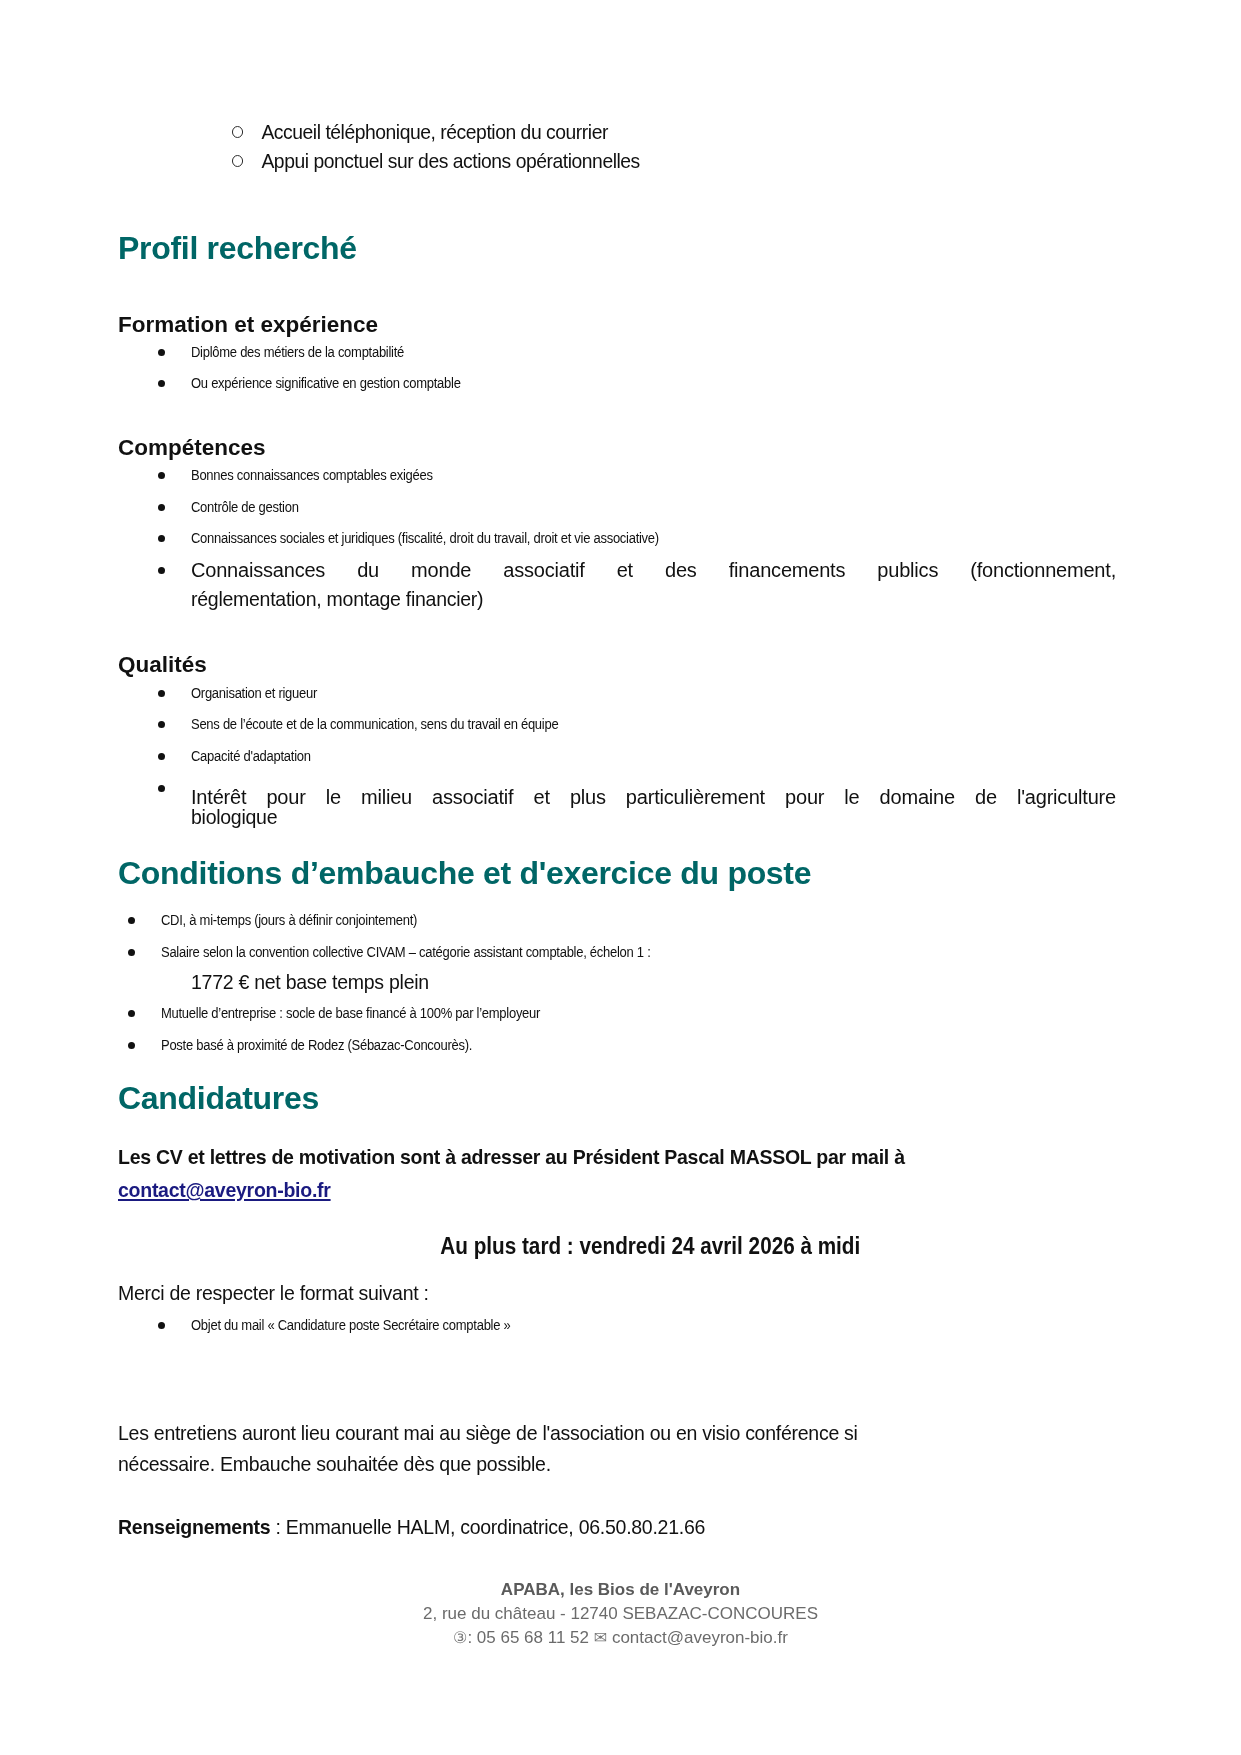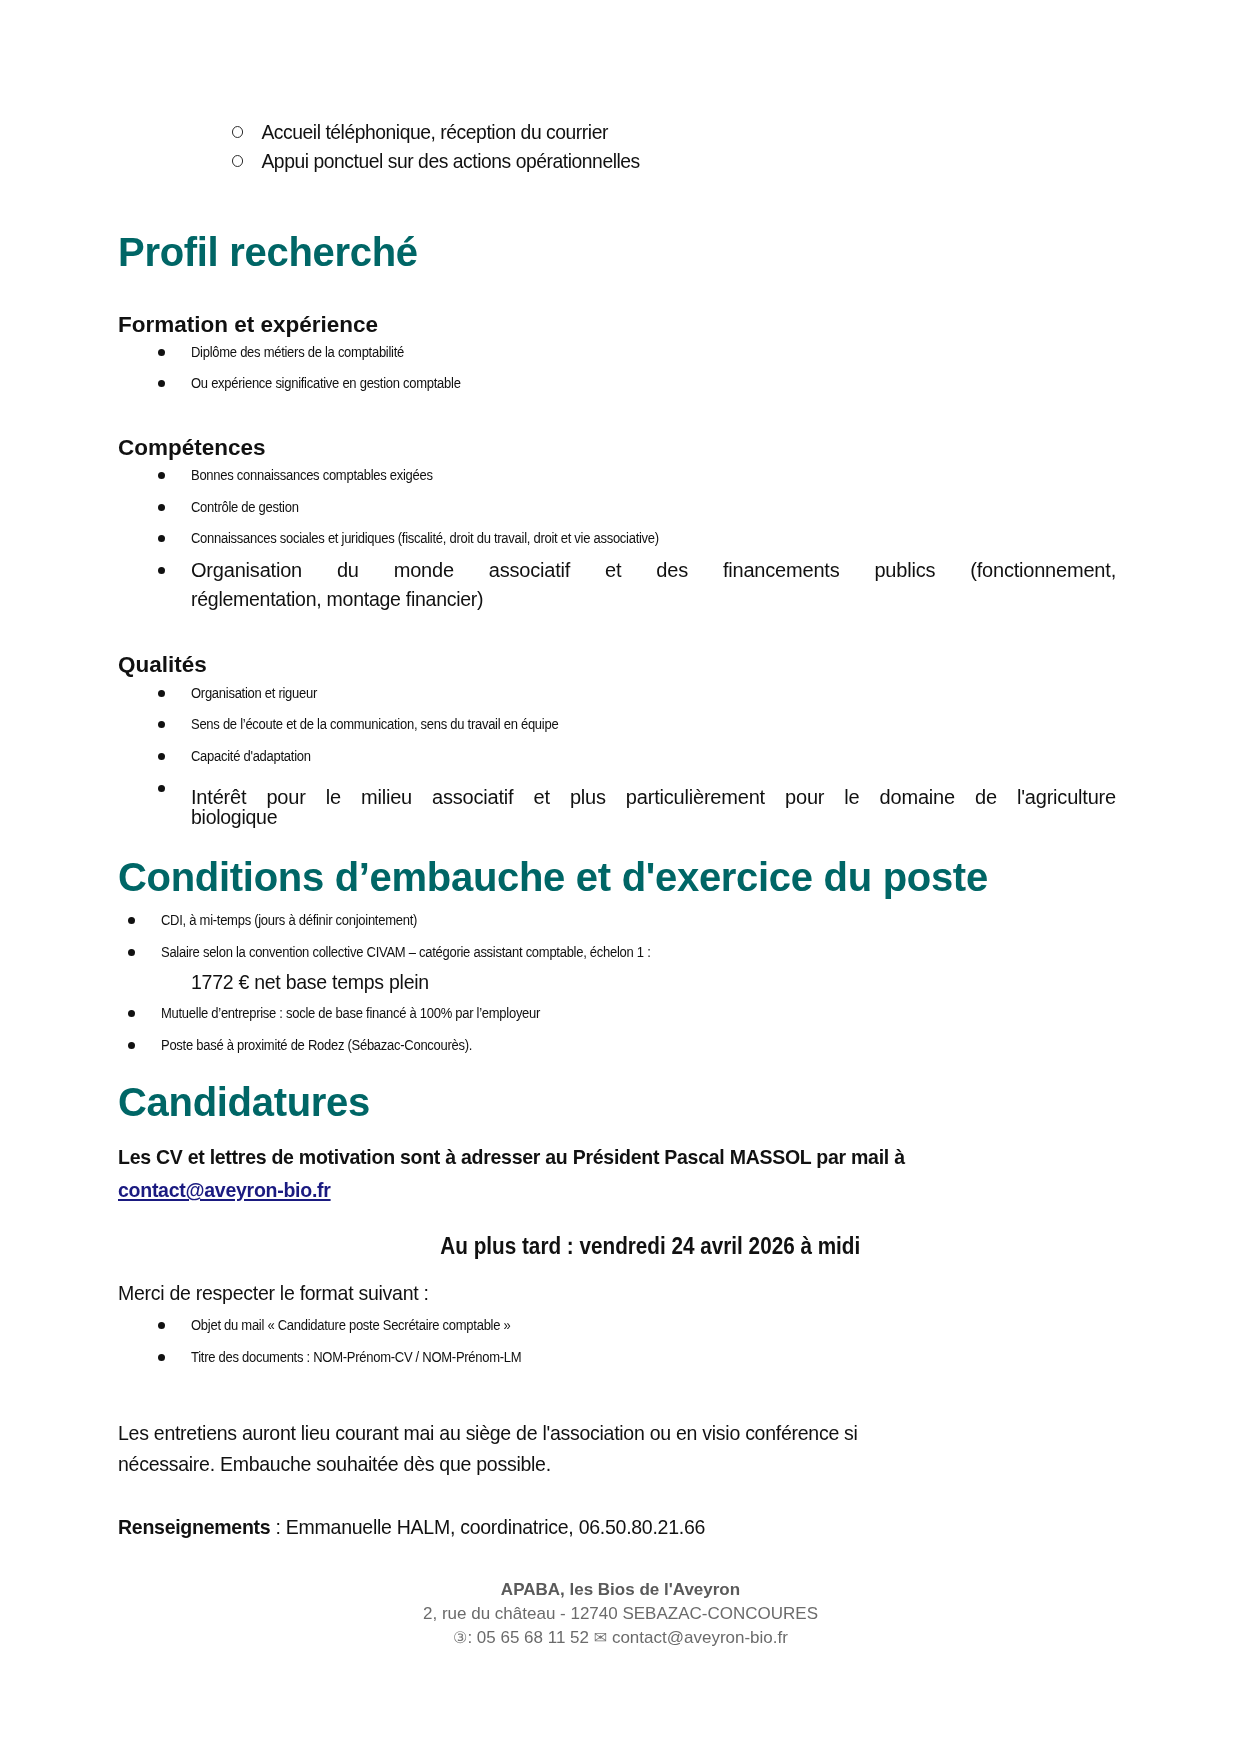--- a/index.html
+++ b/index.html
@@ -44,21 +44,21 @@
       margin-right: 20px;
       vertical-align: 1px;
     }
 
     .h1 {
       position: absolute;
       left: 118px;
       color: #006666;
       font-family: "Liberation Sans", sans-serif;
       font-weight: bold;
-      font-size: 40px;
+      font-size: 32px;
       white-space: nowrap;
       letter-spacing: -0.3px;
     }
     .h2 {
       position: absolute;
       left: 118px;
       color: #111;
       font-family: "Liberation Sans", sans-serif;
       font-weight: bold;
       font-size: 22.5px;
@@ -200,21 +200,21 @@
     <span class="dot"></span>
       <span class="txt">Contrôle de gestion</span>
   </div>
   <div class="item item-l1" style="top:523px;">
     <span class="dot"></span>
       <span class="txt">Connaissances sociales et juridiques (fiscalité, droit du travail, droit et vie associative)</span>
   </div>
   <div class="item item-l1" style="top:555px;">
     <span class="dot"></span>
   </div>
-  <div class="justify-box" style="top:555px;">Organisation du monde associatif et des financements publics (fonctionnement,</div>
+  <div class="justify-box" style="top:555px;">Connaissances du monde associatif et des financements publics (fonctionnement,</div>
   <div class="cont" style="left:191px; top:584px;">réglementation, montage financier)</div>
 
   <div class="h2" style="top:652px;">Qualités</div>
   <div class="item item-l1" style="top:678px;">
     <span class="dot"></span>
       <span class="txt">Organisation et rigueur</span>
   </div>
   <div class="item item-l1" style="top:709px;">
     <span class="dot"></span>
       <span class="txt">Sens de l’écoute et de la communication, sens du travail en équipe</span>
@@ -257,24 +257,20 @@
   </div>
 
   <div class="deadline" style="top:1233px;">
     <span>Au plus tard : vendredi 24 avril 2026 à midi</span>
   </div>
 
   <div class="para" style="top:1278px;">Merci de respecter le format suivant :</div>
   <div class="item item-l1" style="top:1310px;">
     <span class="dot"></span>
       <span class="txt">Objet du mail « Candidature poste Secrétaire comptable »</span>
-  </div>
-  <div class="item item-l1" style="top:1342px;">
-    <span class="dot"></span>
-      <span class="txt">Titre des documents : NOM-Prénom-CV / NOM-Prénom-LM</span>
   </div>
 
   <div class="para" style="top:1418px;">Les entretiens auront lieu courant mai au siège de l'association ou en visio conférence si</div>
   <div class="para" style="top:1449px;">nécessaire. Embauche souhaitée dès que possible.</div>
 
   <div class="para" style="top:1512px;">
     <span class="bold">Renseignements</span><span> : Emmanuelle HALM, coordinatrice, 06.50.80.21.66</span>
   </div>
 
   <div class="footer" style="top:1578px;">

